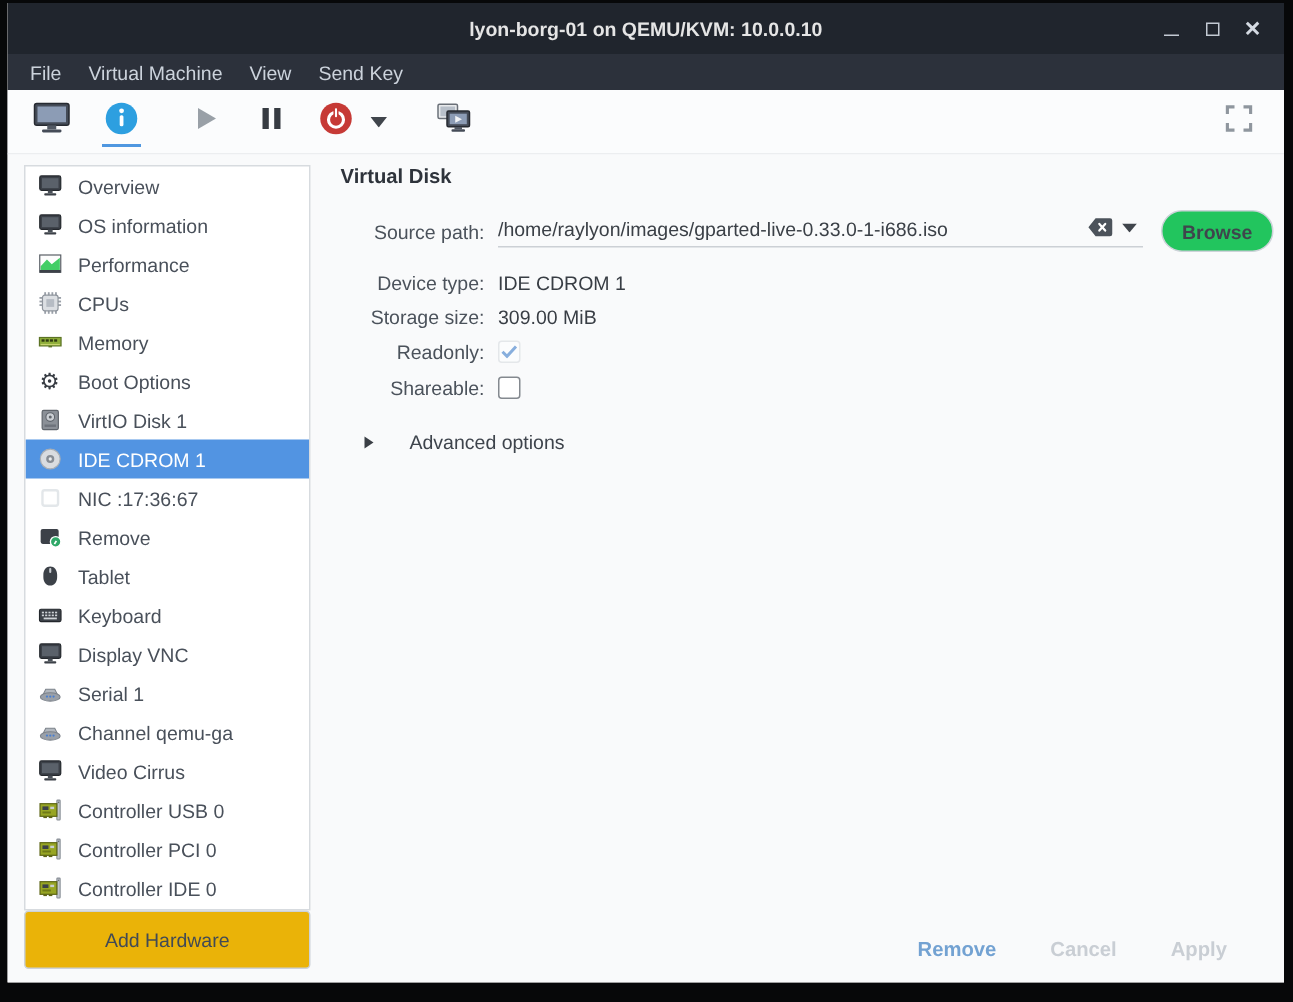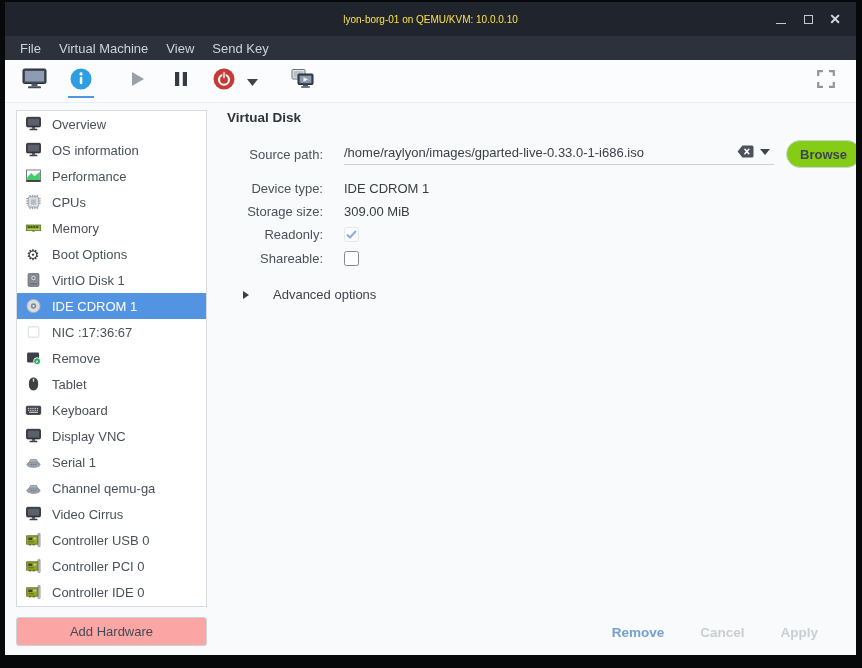--- a/index.html
+++ b/index.html
@@ -2,21 +2,21 @@
 <html><head>
 <meta charset="utf-8">
 <style>
   html,body{margin:0;padding:0;background:#070809;}
   *{box-sizing:border-box;}
   .frame{width:862px;height:668px;background:#070809;padding:2px 6px 13px 5px;}
   .window{width:100%;height:100%;display:flex;flex-direction:column;background:#f9fafb;
           font-family:"Liberation Sans",sans-serif;overflow:hidden;}
   
   .titlebar{height:34px;background:#20252d;display:flex;align-items:center;position:relative;flex:none;}
-  .title{position:absolute;left:0;right:0;text-align:center;color:#fde047;font-size:10px;font-weight:400;}
+  .title{position:absolute;left:0;right:0;text-align:center;color:#e5e5e5;font-size:13px;font-weight:700;}
   .win-controls{margin-left:auto;display:flex;align-items:center;gap:9px;padding-right:12px;z-index:2;}
   .wc{width:18px;height:18px;display:flex;align-items:center;justify-content:center;color:#c3cad3;cursor:default;}
   .wc-min{width:10px;height:1px;background:#c3cad3;margin-top:8px;}
   .wc-max{width:9px;height:9px;border:1.5px solid #c3cad3;}
   .wc-close{font-size:14px;line-height:1;color:#d4dae2;font-weight:700;}
   
   .menubar{height:24px;background:#2c313b;display:flex;align-items:center;padding-left:6px;flex:none;}
   .menu-item{color:#ccd3dc;font-size:13px;padding:0 9px;height:100%;display:flex;align-items:center;}
   
   .toolbar{height:43px;background:#fbfcfd;border-bottom:1px solid #eceef0;display:flex;align-items:center;flex:none;}
@@ -33,37 +33,37 @@
   
   .content{flex:1;position:relative;background:#f9fafb;}
   .hw-list{position:absolute;left:11px;top:7px;width:191px;height:497px;background:#fff;
            border:1px solid #d7dbdf;overflow:hidden;}
   .hw-row{height:26px;display:flex;align-items:center;padding-left:6px;}
   .hw-row.selected{background:#5294e2;}
   .hw-icon{width:20px;height:18px;display:flex;align-items:center;justify-content:center;flex:none;}
   .hw-label{font-size:13px;color:#49505a;margin-left:9px;white-space:nowrap;}
   .hw-row.selected .hw-label{color:#ffffff;}
   .gear-glyph{font-size:15px;color:#383d44;line-height:1;}
-  .add-hw{position:absolute;left:11px;bottom:9px;width:191px;height:29px;background:#fca5a5;
+  .add-hw{position:absolute;left:11px;bottom:9px;width:191px;height:39px;background:#eab308;
           border:1px solid #ccd2d8;border-radius:3px;font-size:13px;color:#424a55;
           display:flex;align-items:center;justify-content:center;font-family:inherit;}
   
   .main{position:absolute;left:205px;top:0;right:0;bottom:0;padding:7px 16px 0 17px;}
   .panel-title{font-size:13.5px;font-weight:700;color:#2e333b;}
-  .row{display:grid;grid-template-columns:96px 1fr;column-gap:21px;align-items:center;}
+  .row{display:grid;grid-template-columns:96px 1fr;column-gap:9px;align-items:center;}
   .flabel{font-size:13px;color:#4b525b;text-align:right;white-space:nowrap;}
   .fvalue{font-size:13px;color:#383d44;}
   .row-source{margin-top:15px;}
   .source-wrap{display:flex;align-items:center;}
   .entry{display:flex;align-items:center;width:430px;border-bottom:1px solid #ccd0d5;padding-bottom:4px;}
   .entry input{flex:1;border:none;background:transparent;font-family:inherit;font-size:13px;color:#3b4047;
                padding:2px 0 0 0;outline:none;}
   .entry-clear{margin:0 6px 0 4px;display:flex;}
   .entry-caret{margin-right:4px;display:flex;}
-  .browse-btn{margin-left:12px;height:28px;padding:0 13px;background:#84cc16;border:1px solid #cdd3d9;
+  .browse-btn{margin-left:12px;height:28px;padding:0 13px;background:#22c55e;border:1px solid #cdd3d9;
               border-radius:14px;font-family:inherit;font-size:13px;font-weight:700;color:#3f454d;}
   .row-device{margin-top:13px;}
   .row-storage{margin-top:8px;}
   .row-readonly{margin-top:8px;}
   .row-shareable{margin-top:9px;}
   .checkbox{width:15px;height:15px;border-radius:2.5px;display:flex;align-items:center;justify-content:center;}
   .cb-disabled{background:#fbfcfd;border:1px solid #e4e7ea;}
   .cb-empty{background:#fff;border:1px solid #84898f;}
   .expander{margin-top:21px;display:flex;align-items:center;margin-left:16px;gap:16px;}
   .exp-arrow{width:0;height:0;border-left:6px solid #3a3f45;border-top:4.5px solid transparent;

